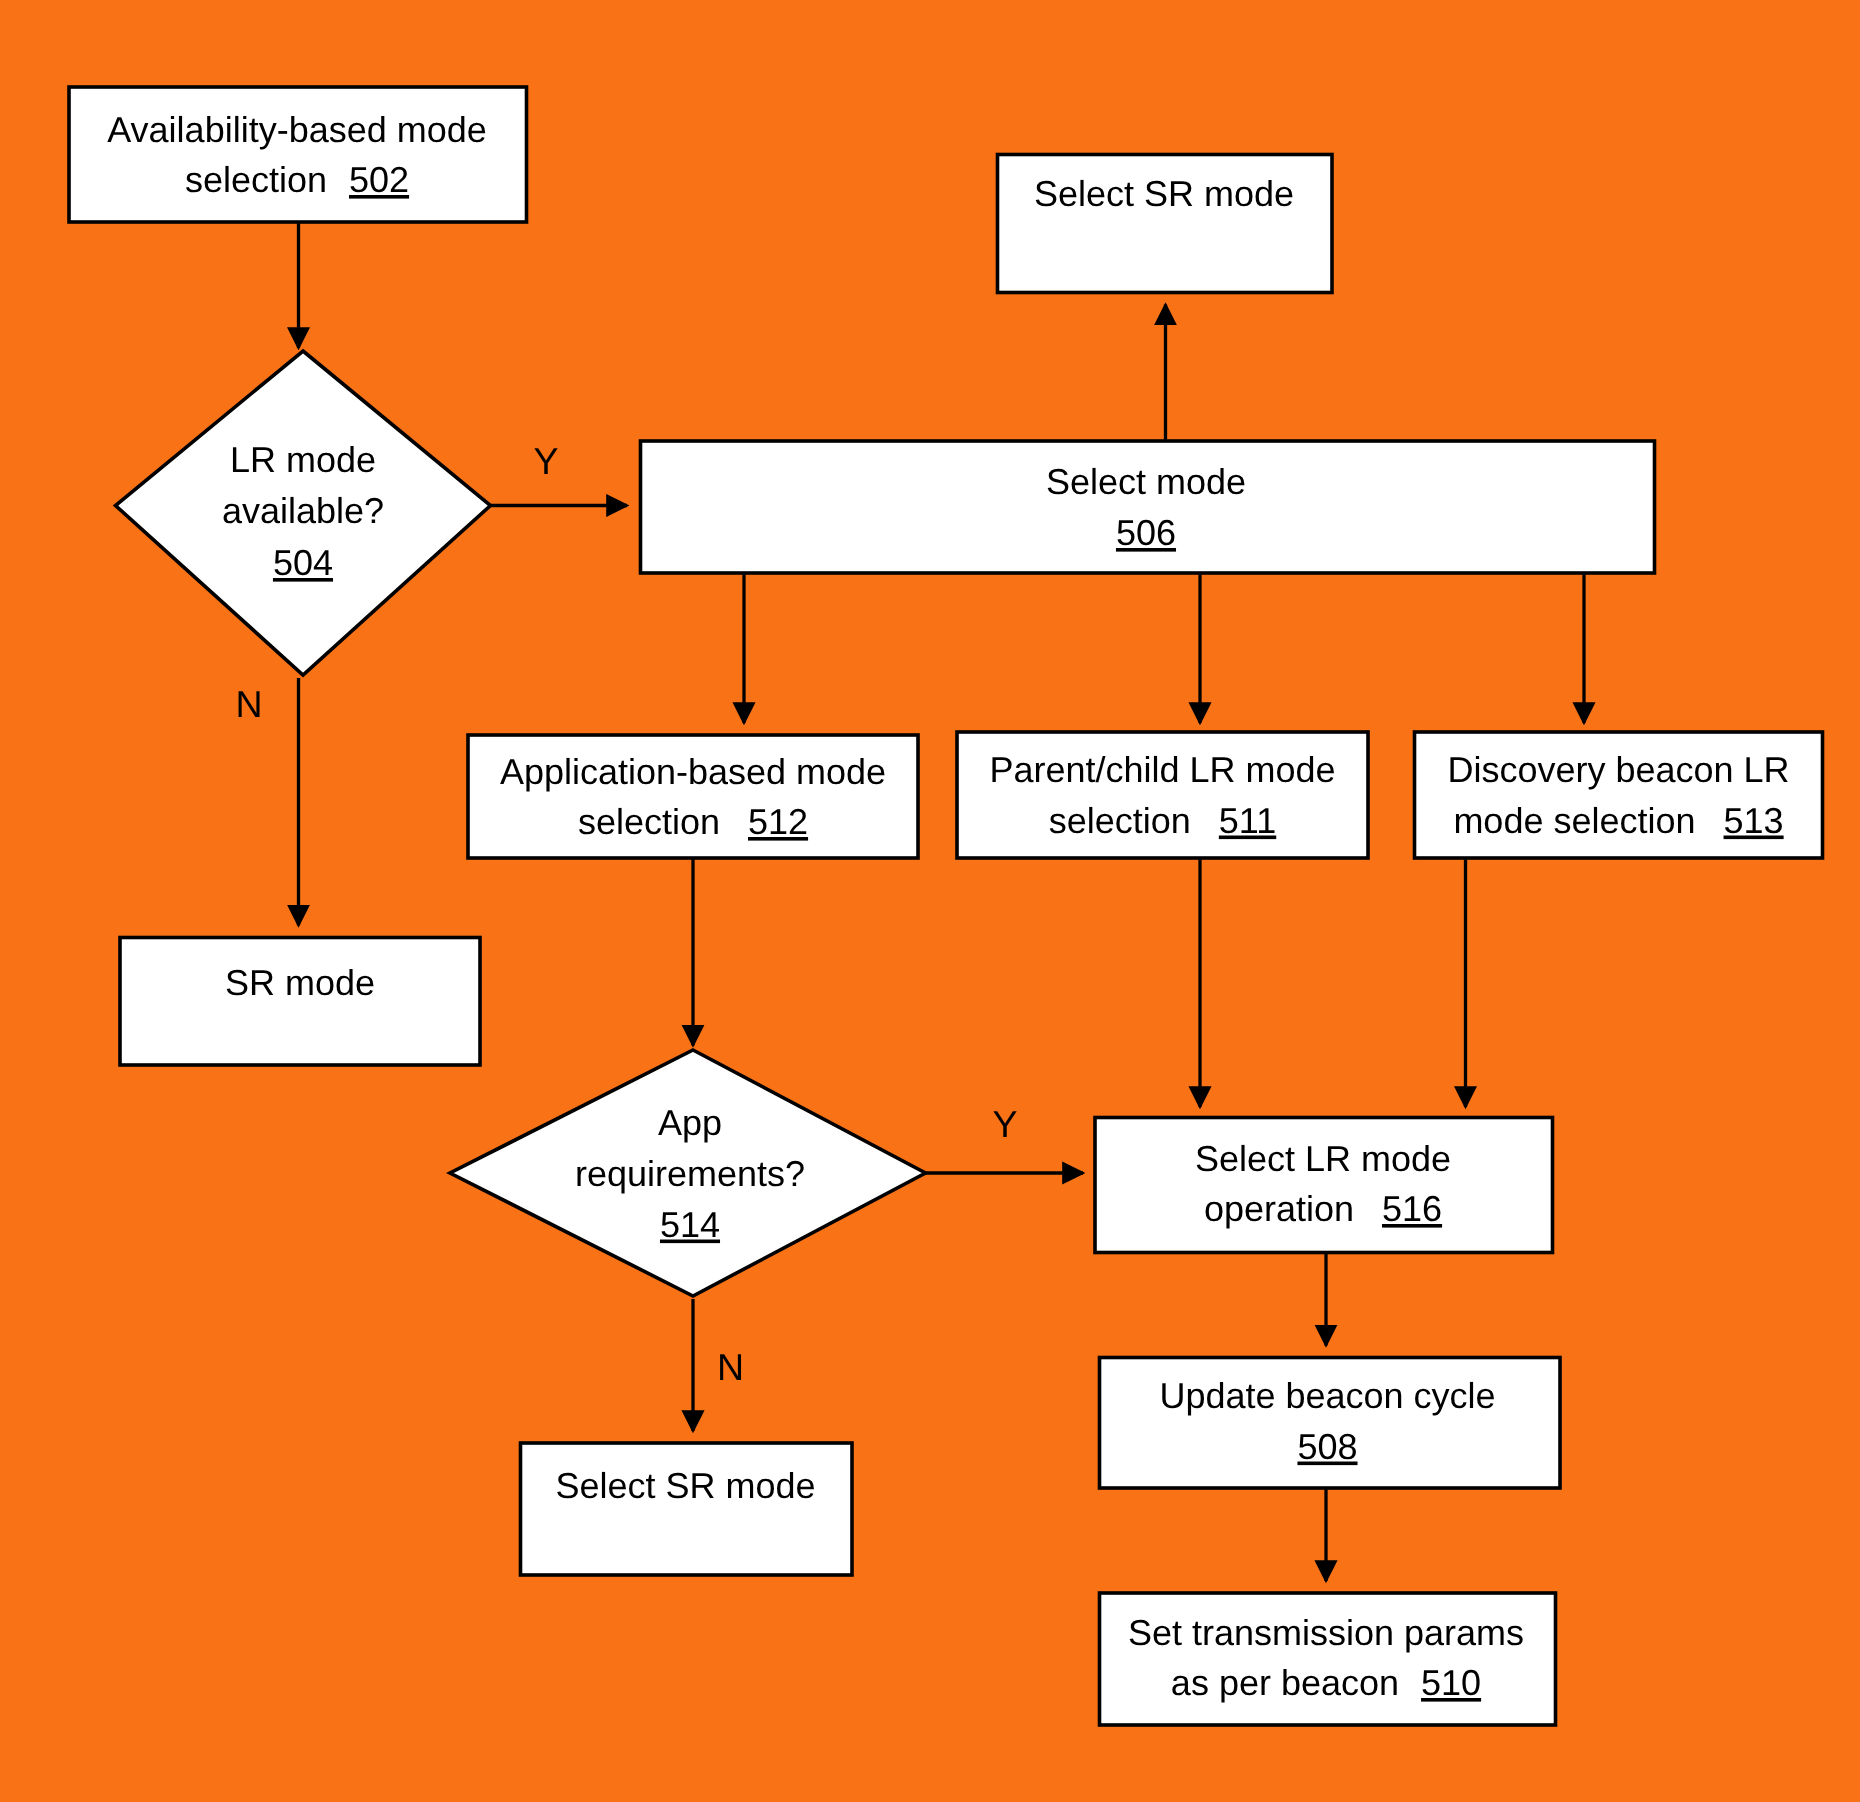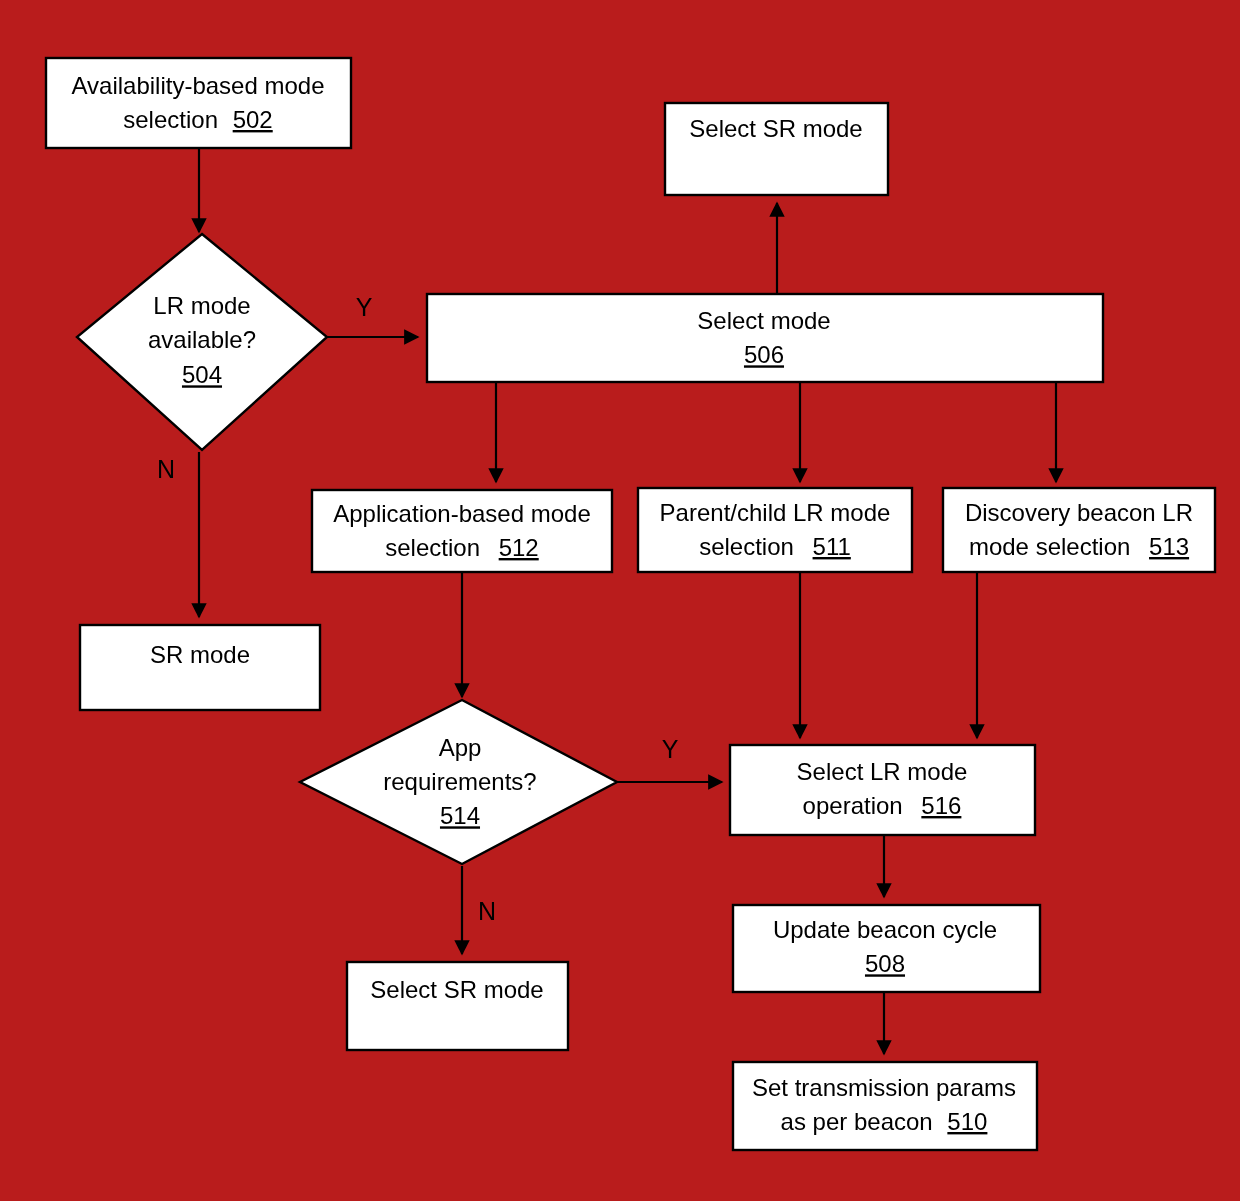--- a/index.html
+++ b/index.html
@@ -10,21 +10,21 @@
   body {
     width: 1240px;
     height: 1201px;
     font-family: "Liberation Sans", sans-serif;
     overflow: hidden;
   }
   #flowchart-root {
     position: relative;
     width: 1240px;
     height: 1201px;
-    background: #b91c1c;
+    background: #f97316;
   }
   svg#flow-svg {
     position: absolute;
     top: 0;
     left: 0;
     width: 1240px;
     height: 1201px;
   }
   .node-shape {
     fill: #ffffff;

